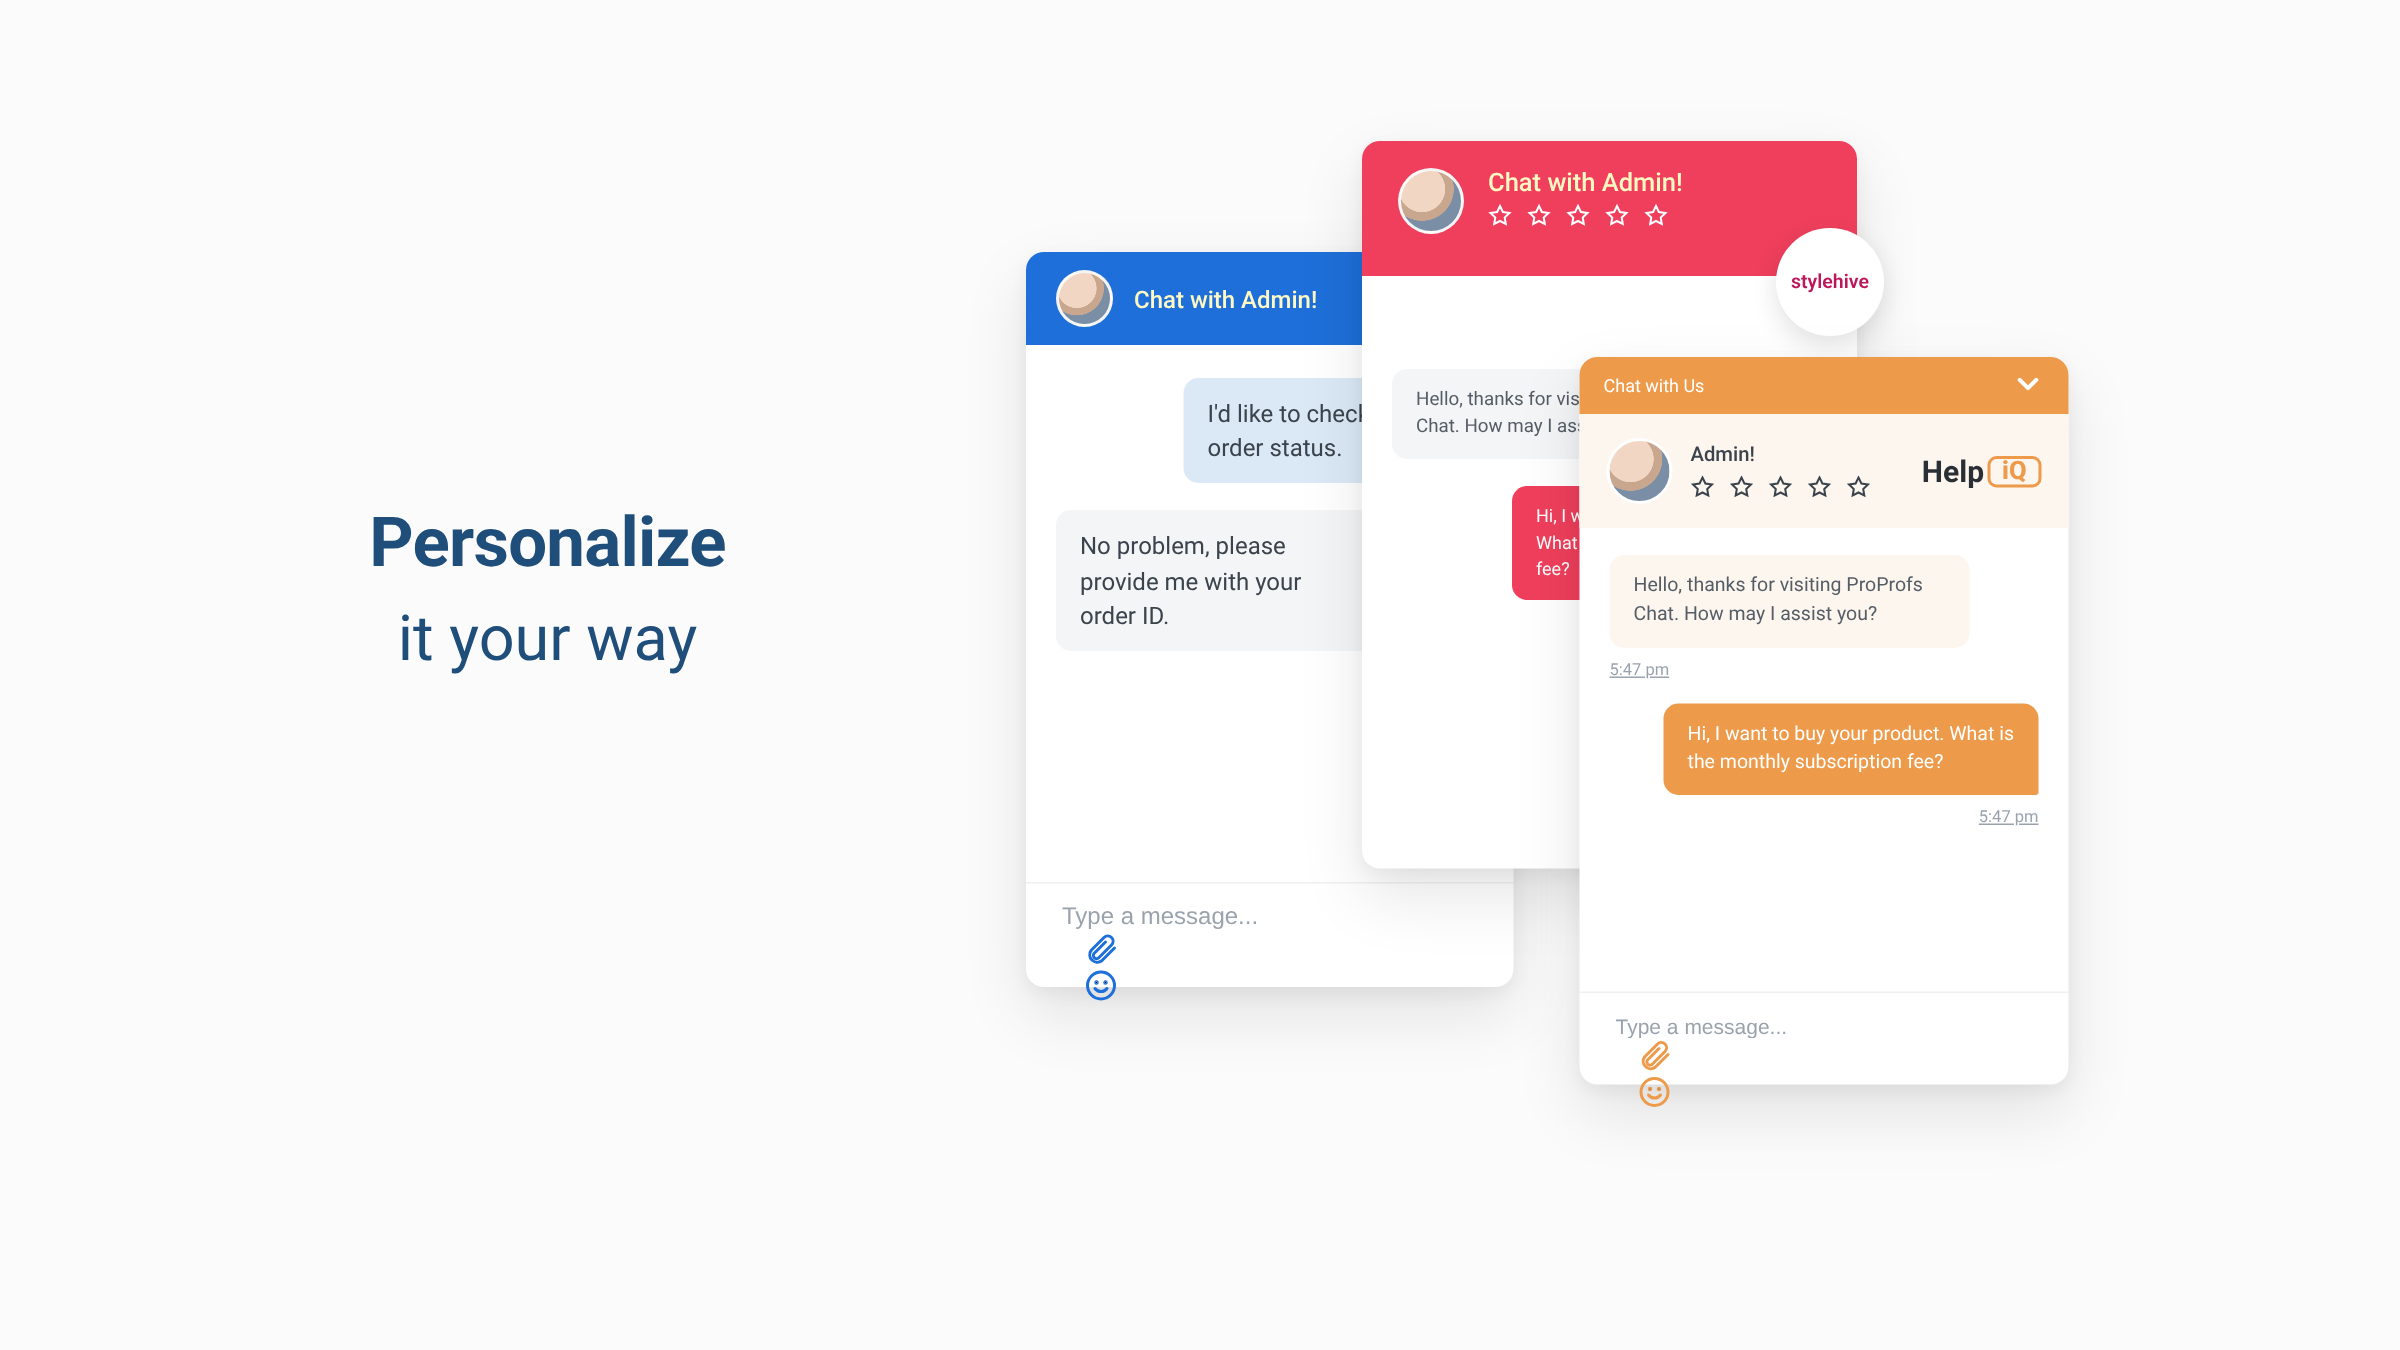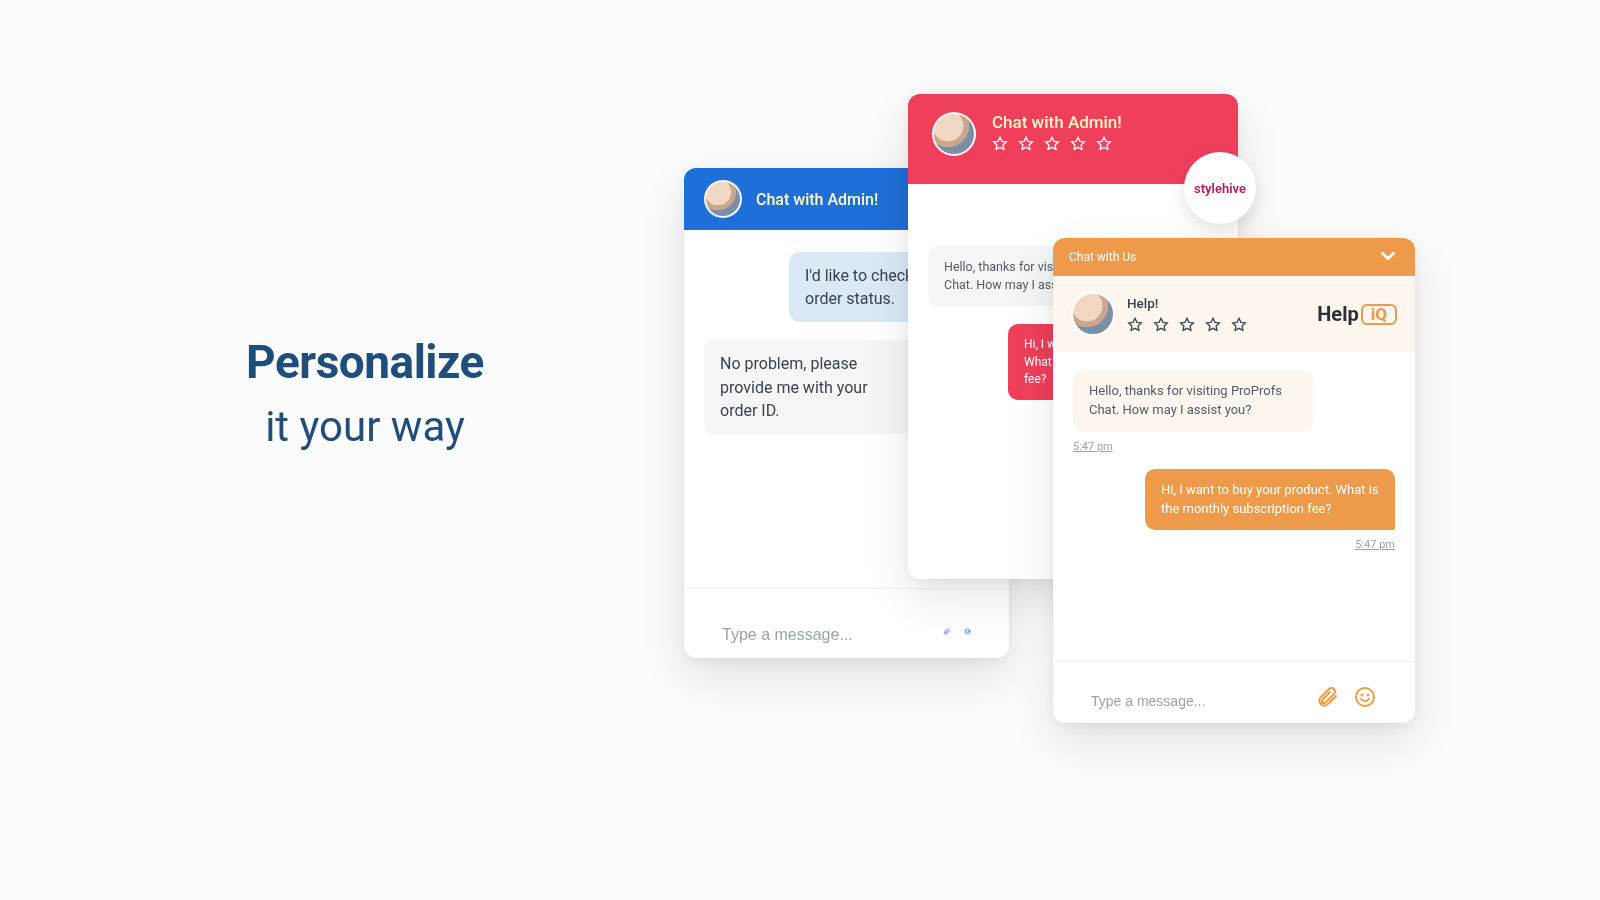--- a/index.html
+++ b/index.html
@@ -63,23 +63,24 @@
     overflow: hidden;
   }
   .bubble {
     border-radius: 10px;
     padding: 12px 16px;
     margin-bottom: 18px;
     line-height: 1.45;
   }
   .chat-footer {
     border-top: 1px solid #eef0f2;
-    padding: 14px 38px;
+    padding: 14px 24px;
     display: flex;
-    align-items: flex-end;
+    align-items: flex-start;
+    flex-direction: column;
   }
   .chat-footer input {
     flex: 1;
     border: none;
     outline: none;
     font-size: 16px;
     color: #555;
     background: transparent;
   }
   .chat-footer input::placeholder { color: #9aa3ad; }
@@ -138,21 +139,21 @@
   }
   #win-pink .bubble.user {
     background:#ef3f5c; color:#fff; font-size:12px;
     margin-left:auto; max-width:210px;
     border-bottom-right-radius: 2px;
   }
 
   
   #win-orange {
     left: 1053px; top: 238px;
-    width: 362px; height: 485px;
+    width: 326px; height: 485px;
     z-index: 3;
   }
   #win-orange .mini-header {
     background:#ed9a4a; height:38px;
     border-top-left-radius:12px; border-top-right-radius:12px;
     display:flex; align-items:center; justify-content:space-between;
     padding:0 16px; color:#fff; font-size:12px;
   }
   #win-orange .info-bar {
     background:#fdf6ef; padding:16px 18px;
@@ -264,21 +265,21 @@
     <span>Chat with Us</span>
     <span>
       <svg class="chevron" viewBox="0 0 24 24" fill="none" stroke="#fff" stroke-width="3" stroke-linecap="round" stroke-linejoin="round">
           <path d="M6 9l6 6 6-6"></path>
         </svg>
     </span>
   </div>
   <div class="info-bar">
     <div class="avatar"></div>
     <div class="info-col">
-      <div class="name">Help!</div>
+      <div class="name">Admin!</div>
       <div class="stars">
         <svg class="star" viewBox="0 0 24 24" fill="none" stroke="#3b434d" stroke-width="2">
             <path d="M12 2l2.9 6 6.6.9-4.8 4.6 1.1 6.5L12 17l-5.8 3 1.1-6.5L2.5 8.9 9.1 8z"></path>
           </svg>
         <svg class="star" viewBox="0 0 24 24" fill="none" stroke="#3b434d" stroke-width="2">
             <path d="M12 2l2.9 6 6.6.9-4.8 4.6 1.1 6.5L12 17l-5.8 3 1.1-6.5L2.5 8.9 9.1 8z"></path>
           </svg>
         <svg class="star" viewBox="0 0 24 24" fill="none" stroke="#3b434d" stroke-width="2">
             <path d="M12 2l2.9 6 6.6.9-4.8 4.6 1.1 6.5L12 17l-5.8 3 1.1-6.5L2.5 8.9 9.1 8z"></path>
           </svg>

